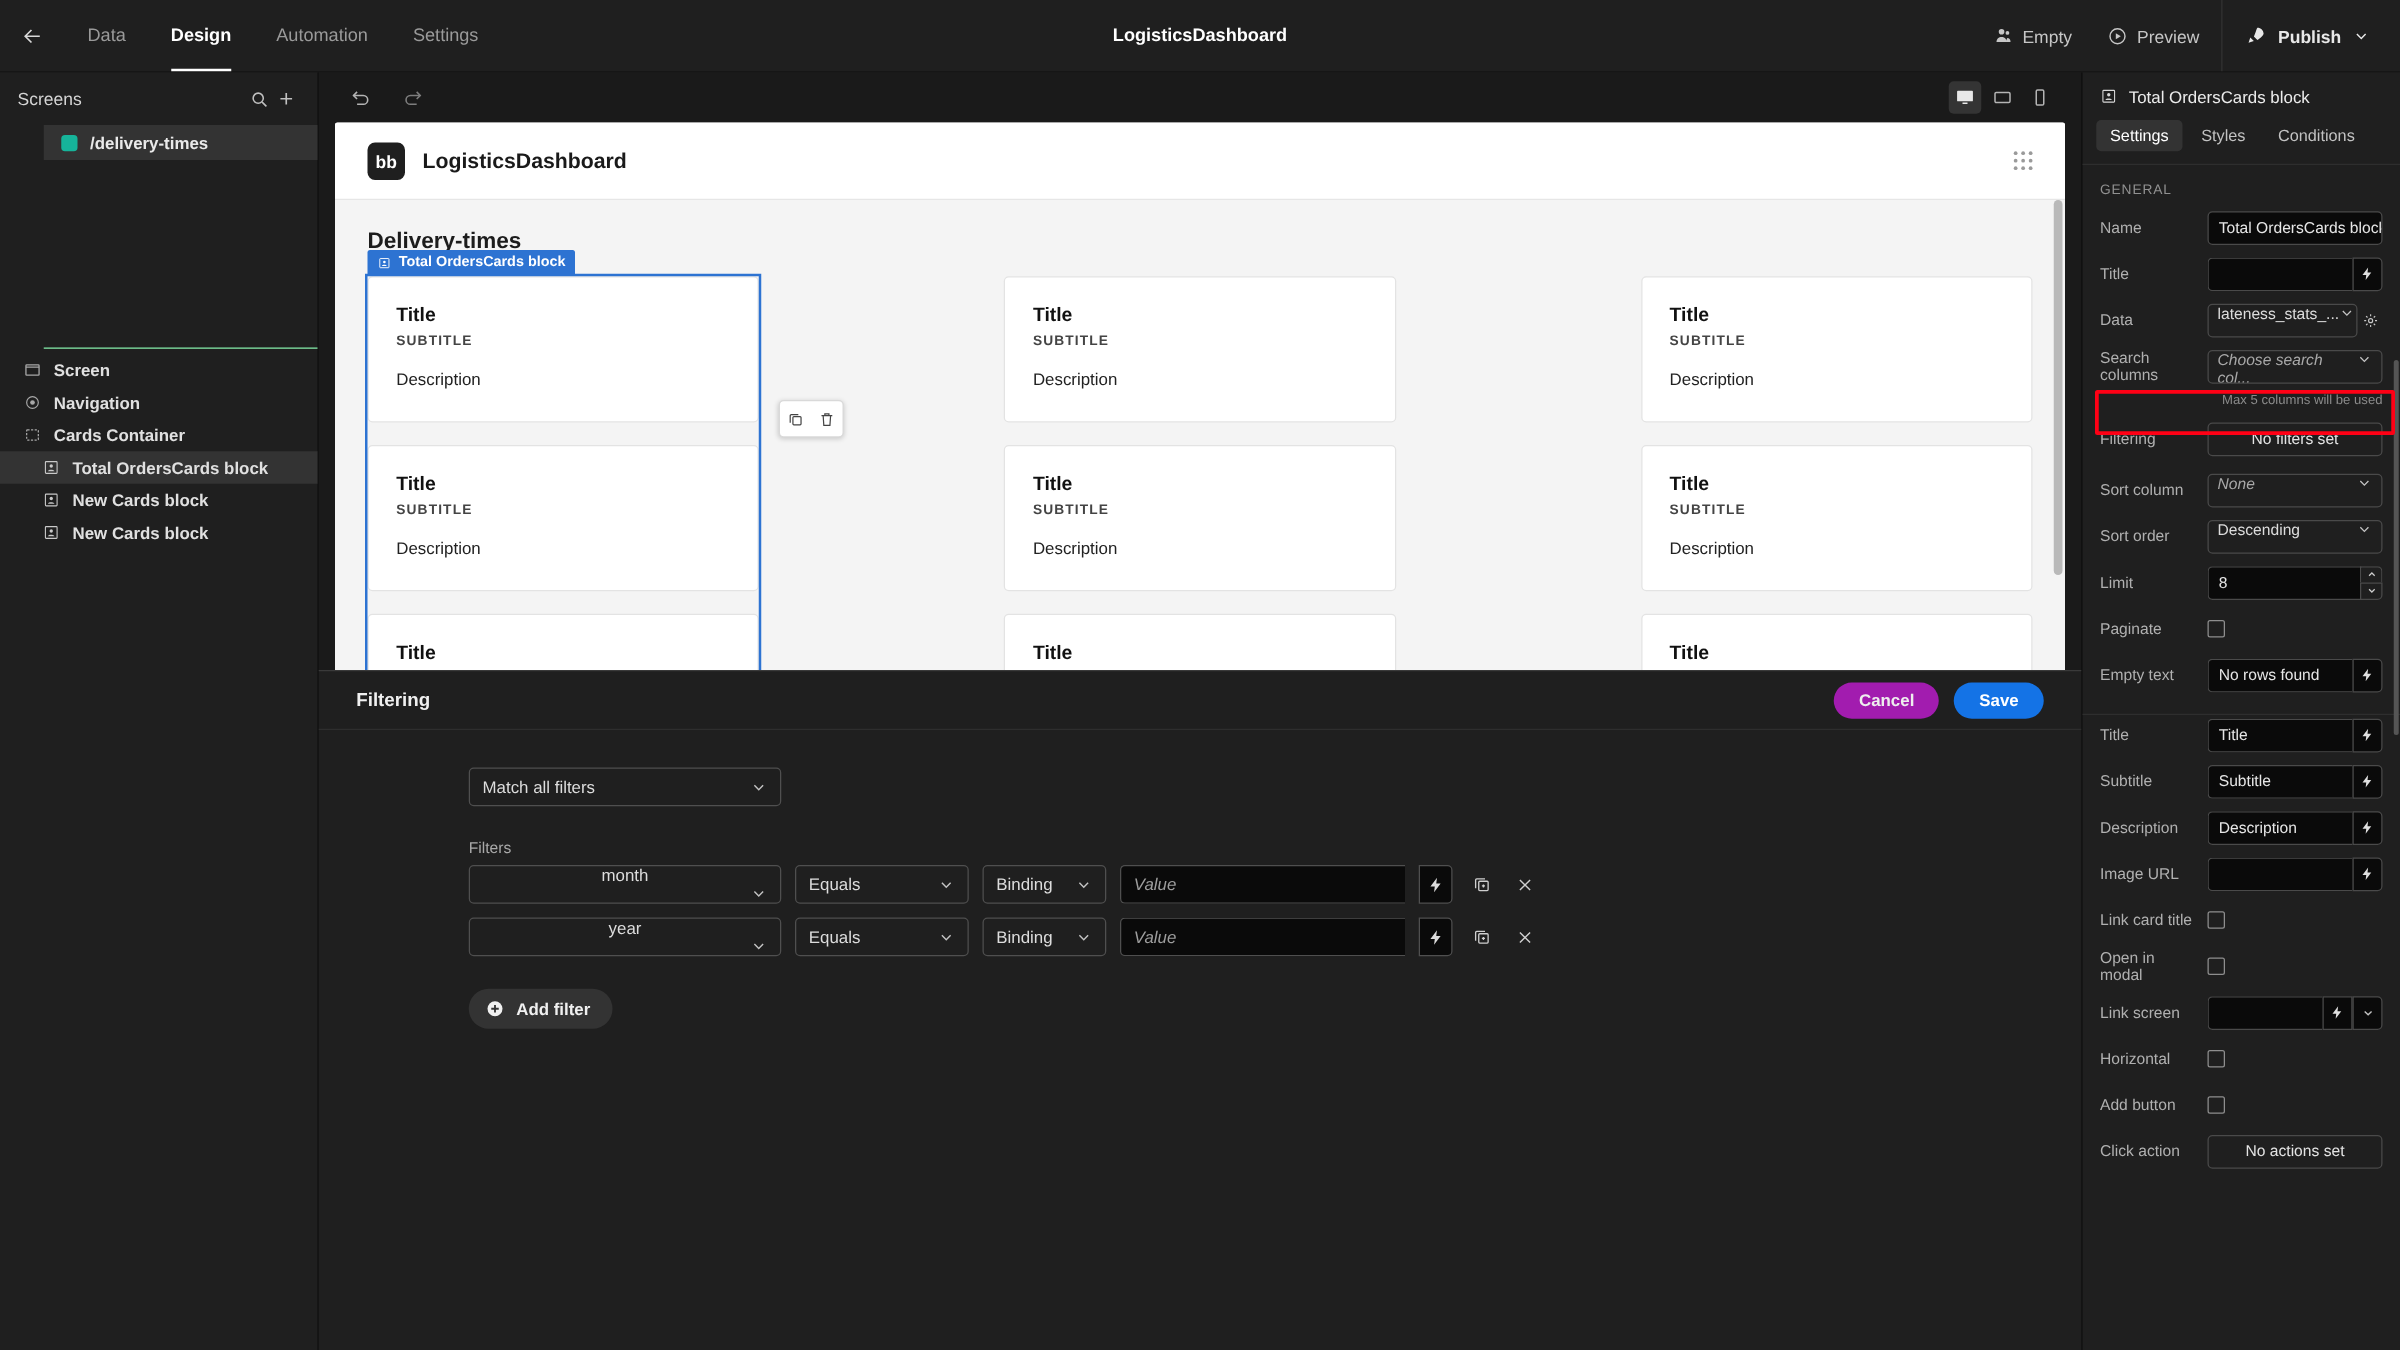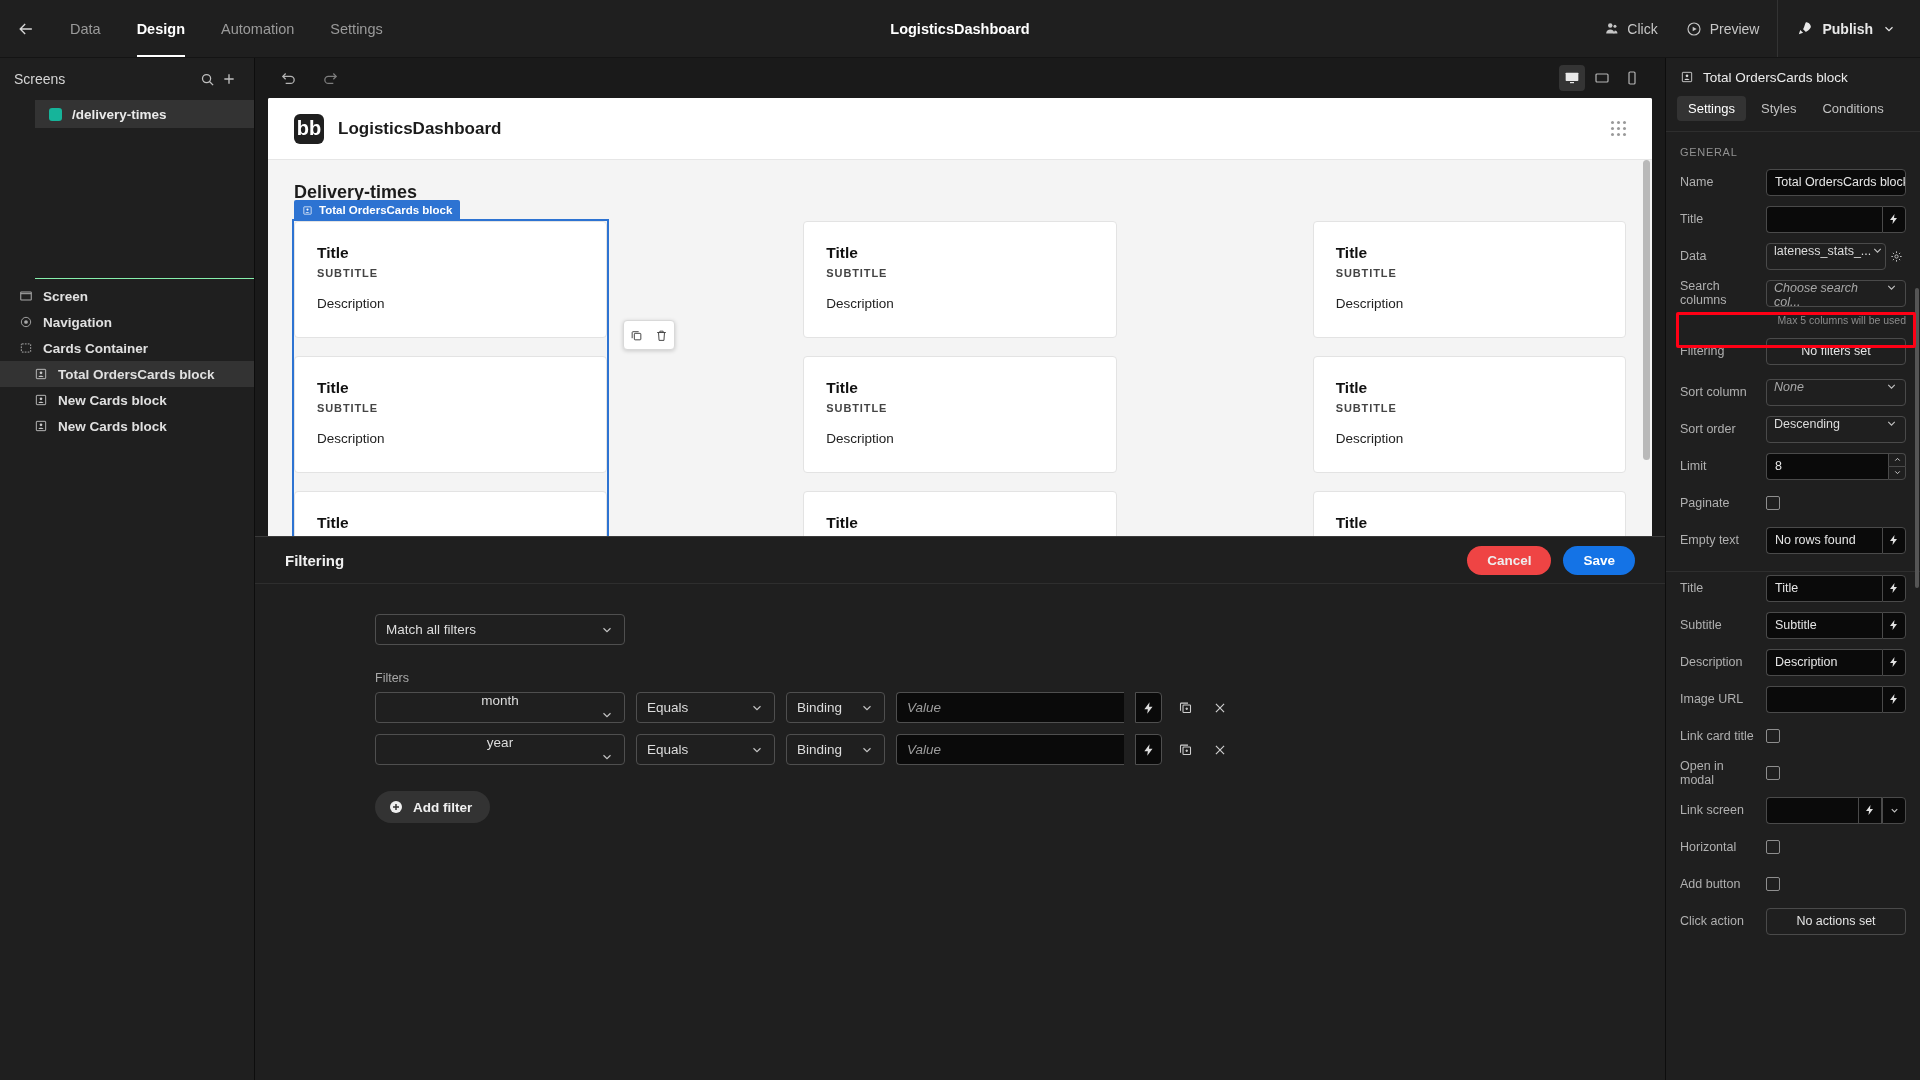--- a/index.html
+++ b/index.html
@@ -85,21 +85,21 @@
     background: #fff; height: 100%; overflow: hidden; position: relative;
     border-radius: 2px;
   }
   .canvas-nav {
     height: 62px; display: flex; align-items: center; padding: 0 26px;
     border-bottom: 1px solid #e6e6e6; background: #fff;
   }
   .bb-logo {
     width: 30px; height: 30px; background: #1f1f1f; border-radius: 6px; color: #fff;
     display: flex; align-items: center; justify-content: center;
-    font-size: 20px; font-weight: bold; margin-right: 14px;
+    font-size: 14px; font-weight: bold; margin-right: 14px;
   }
   .canvas-title { font-size: 17px; font-weight: bold; color: #1a1a1a; }
   .grid-dots { margin-left: auto; display: grid; grid-template-columns: repeat(3,3px); gap: 3px; }
   .grid-dots i { width: 3px; height: 3px; background: #9a9a9a; border-radius: 50%; display:block; }
 
   .canvas-main { background: #f4f4f4; height: calc(100% - 62px); padding: 22px 0 0 0; position: relative; }
   .delivery-head { font-size: 18px; font-weight: bold; color: #1c1c1c; padding: 0 26px 18px; }
   .float-tools {
     position: absolute; left: 355px; top: 160px; background: #fff;
     border: 1px solid #d9d9d9; border-radius: 4px; display: flex; height: 30px;
@@ -137,21 +137,21 @@
   .drawer-head {
     height: 47px; min-height:47px; display: flex; align-items: center;
     padding: 0 30px; border-bottom: 1px solid #2e2e2e;
   }
   .drawer-title { font-size: 15px; font-weight: bold; color: #f0f0f0; }
   .drawer-actions { margin-left: auto; display: flex; gap: 12px; }
   .btn {
     height: 29px; border-radius: 15px; padding: 0 20px; font-size: 13.5px;
     font-weight: bold; display: flex; align-items: center; cursor: pointer; border: none;
   }
-  .btn-cancel { background: #ef4444; color: #eee; }
+  .btn-cancel { background: #a21caf; color: #eee; }
   .btn-save { background: #1473e6; color: #fff; }
   .drawer-body { padding: 30px 0 0 120px; flex:1; overflow:hidden;}
   .fld-label { font-size: 12.5px; color: #a9a9a9; margin-bottom: 7px; }
   .select {
     height: 31px; background: #1f1f1f; border: 1px solid #4f4f4f; border-radius: 4px;
     display: flex; align-items: center; padding: 0 10px; font-size: 13.5px; color: #ddd;
     cursor: pointer;
   }
   .select .caret { margin-left: auto; color: #c3c3c3; display:flex; }
   .behaviour-sel { width: 250px; }
@@ -268,21 +268,21 @@
     <div class="topbar-right">
       <div class="tb-item">
         <span>
           <svg width="15" height="15" viewBox="0 0 24 24" fill="#c6c6c6">
               <circle cx="10" cy="7" r="3.6"></circle>
               <path d="M3.5 20c0-4 3-6.4 6.5-6.4S16.5 16 16.5 20z"></path>
               <circle cx="17.5" cy="8.5" r="2.4"></circle>
               <path d="M15 20h6.5c0-3-1.8-5-4.2-5"></path>
             </svg>
         </span>
-        <span>Click</span>
+        <span>Empty</span>
       </div>
       <div class="tb-item">
         <span>
           <svg width="16" height="16" viewBox="0 0 24 24" fill="none" stroke="#c6c6c6" stroke-width="1.7">
               <circle cx="12" cy="12" r="9"></circle>
               <path d="M10 8.5l6 3.5-6 3.5z" fill="#c6c6c6" stroke="none"></path>
             </svg>
         </span>
         <span>Preview</span>
       </div>

